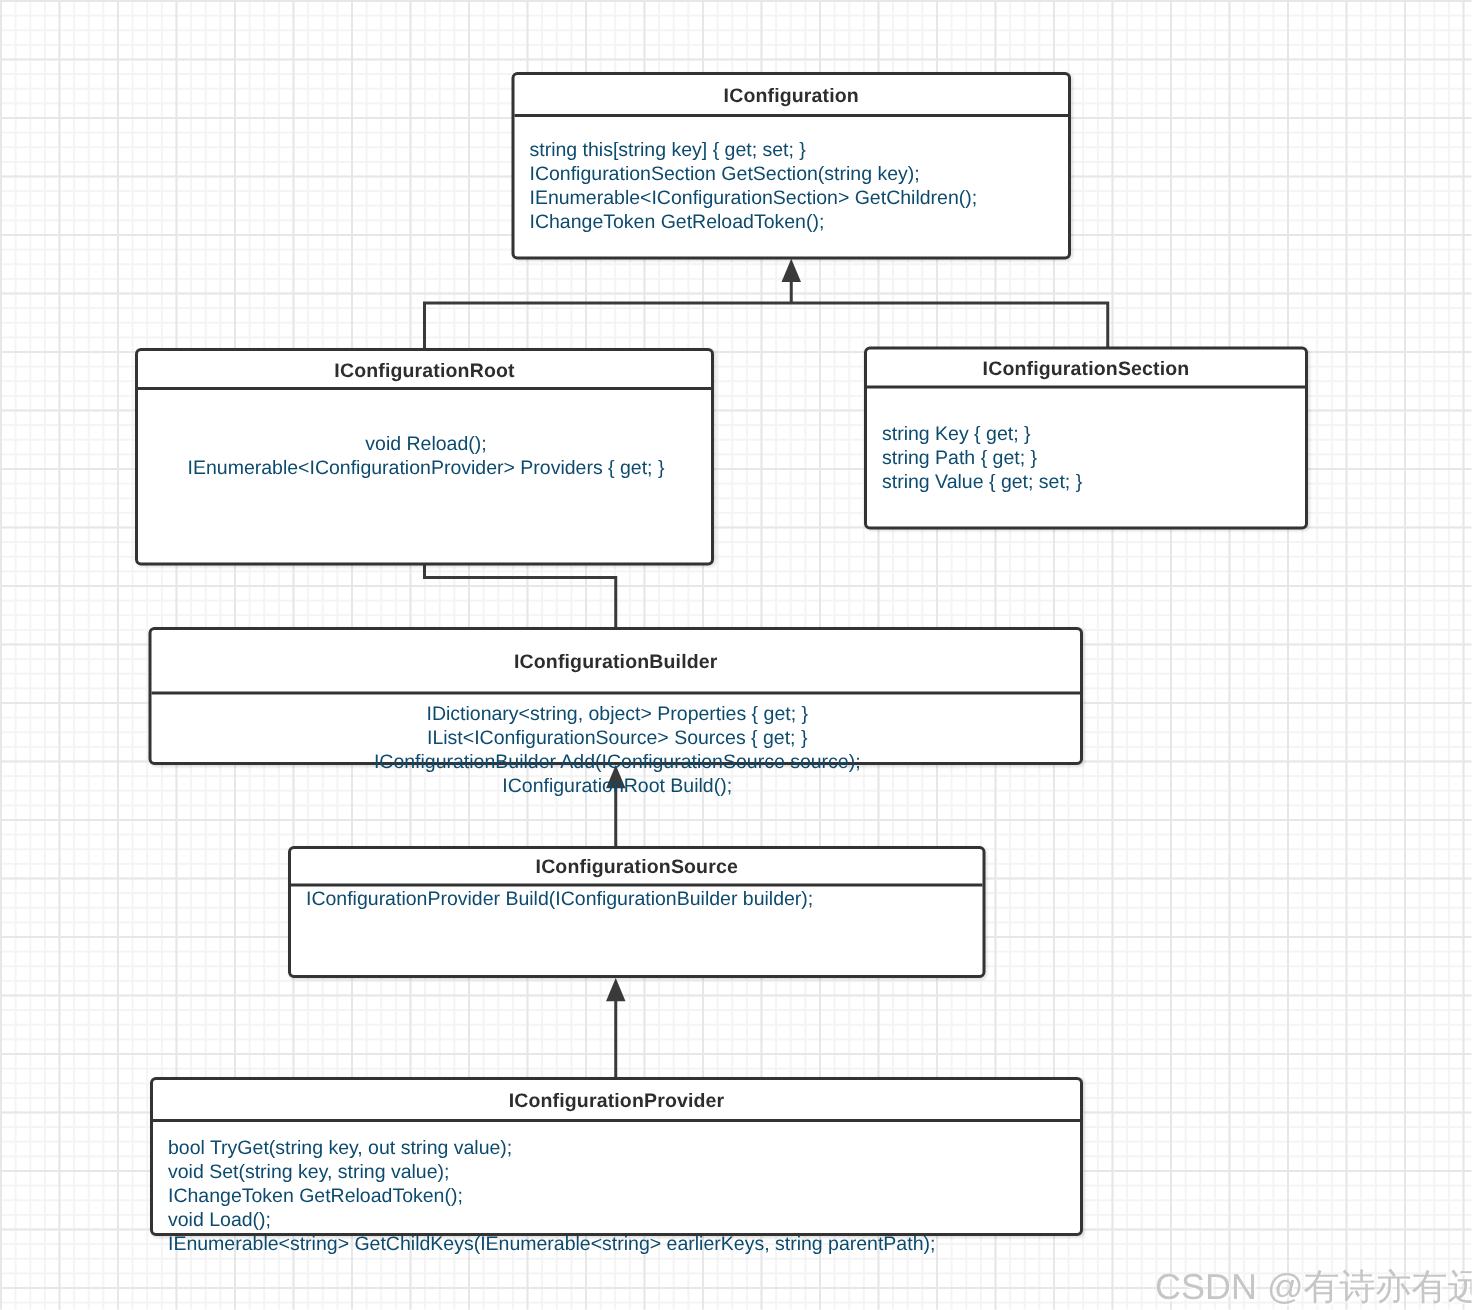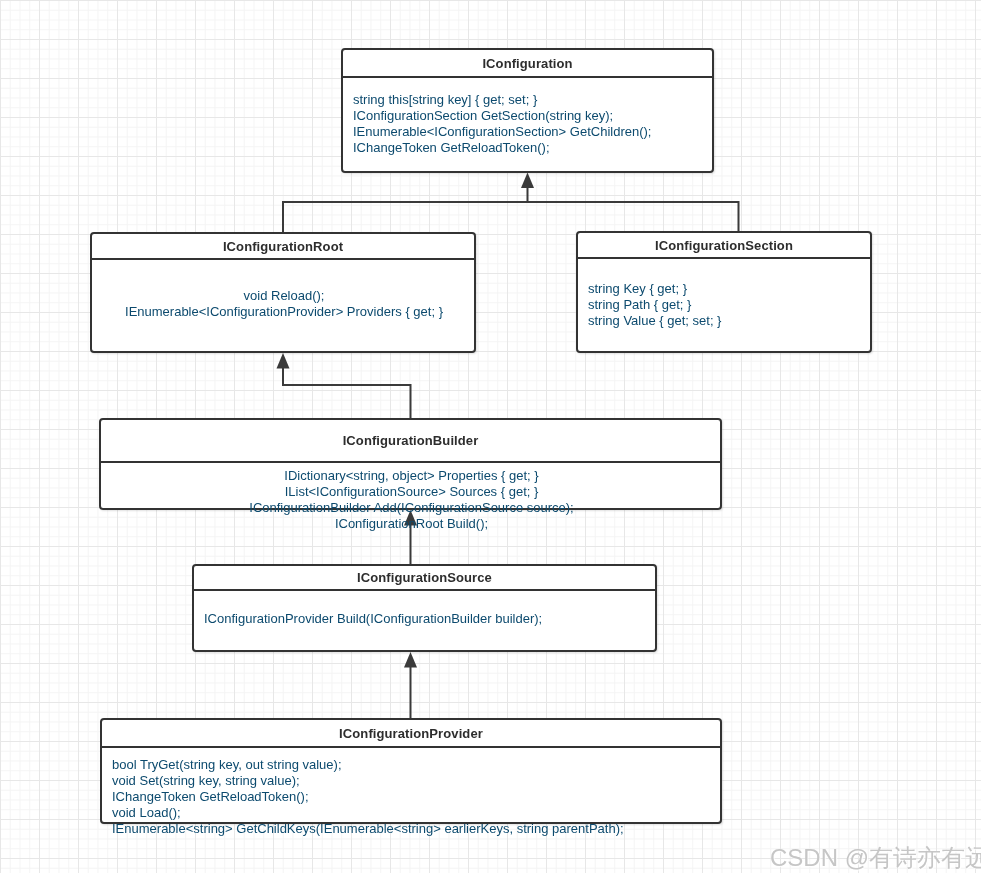--- a/index.html
+++ b/index.html
@@ -47,21 +47,21 @@
     color: #0c4a6e;
     padding-left: 10px;
     padding-right: 8px;
     white-space: nowrap;
     overflow: hidden;
   }
   .pad-config   { padding-top: 14px; }
   .pad-root     { padding-top: 28px; text-align: center; }
   .pad-section  { padding-top: 22px; }
   .pad-builder  { padding-top: 5px; text-align: center;  }
-  .pad-source   { padding-top: 20px; }
+  .pad-source   { }
   .pad-provider { padding-top: 9px;  }
   #connector-layer {
     position: absolute;
     left: 0; top: 0;
     width: 981px;
     height: 873px;
     pointer-events: none;
   }
   .watermark {
     position: absolute;
@@ -105,21 +105,21 @@
   <div class="uml-box" style="left:341px; top:48px; width:373px; height:125px;">
     <div class="uml-title" style="height:28px;">IConfiguration</div>
     <div class="uml-members pad-config">
       <div>string this[string key] { get; set; }</div>
       <div>IConfigurationSection GetSection(string key);</div>
       <div>IEnumerable&lt;IConfigurationSection&gt; GetChildren();</div>
       <div>IChangeToken GetReloadToken();</div>
     </div>
   </div>
 
-  <div class="uml-box" style="left:90px; top:232px; width:386px; height:121px;">
+  <div class="uml-box" style="left:90px; top:232px; width:386px; height:145px;">
     <div class="uml-title" style="height:26px;">IConfigurationRoot</div>
     <div class="uml-members pad-root">
       <div>void Reload();</div>
       <div>IEnumerable&lt;IConfigurationProvider&gt; Providers { get; }</div>
     </div>
   </div>
 
   <div class="uml-box" style="left:576px; top:231px; width:296px; height:122px;">
     <div class="uml-title" style="height:26px;">IConfigurationSection</div>
     <div class="uml-members pad-section">

